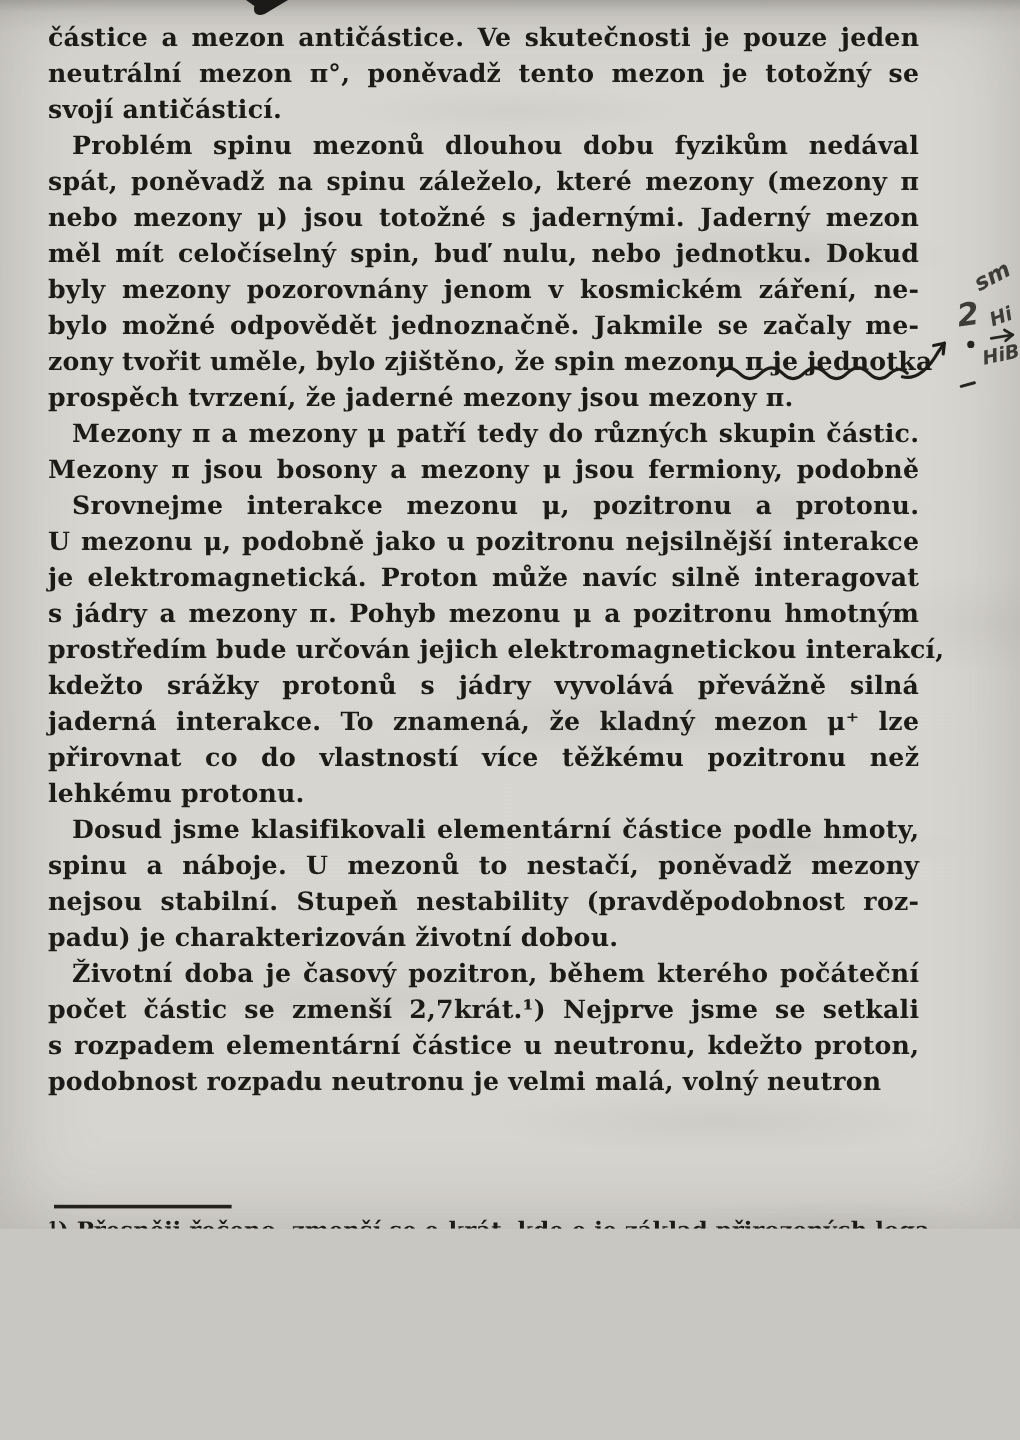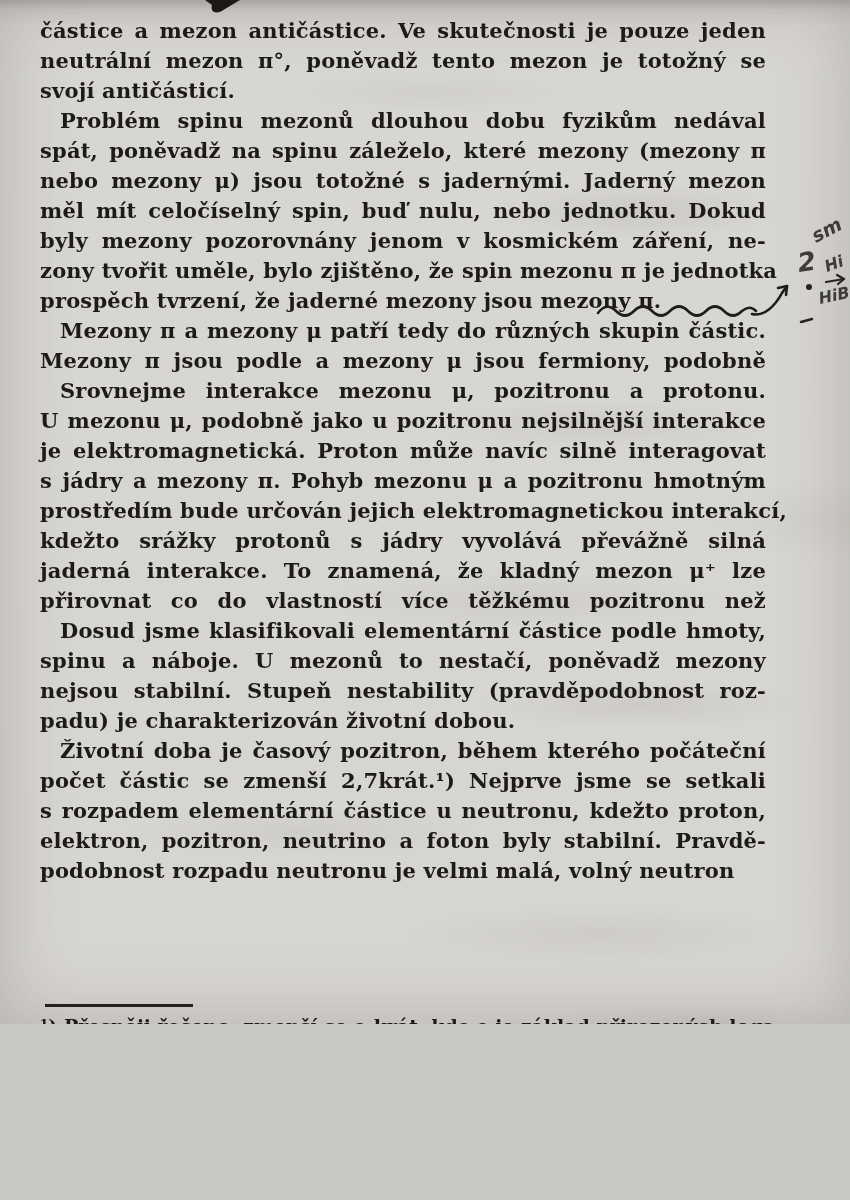--- a/index.html
+++ b/index.html
@@ -72,48 +72,49 @@
         <div class="line">částice a mezon antičástice. Ve skutečnosti je pouze jeden</div>
         <div class="line">neutrální mezon π°, poněvadž tento mezon je totožný se</div>
         <div class="line last">svojí antičásticí.</div>
       </div>
       <div>
         <div class="line indent">Problém spinu mezonů dlouhou dobu fyzikům nedával</div>
         <div class="line">spát, poněvadž na spinu záleželo, které mezony (mezony π</div>
         <div class="line">nebo mezony μ) jsou totožné s jadernými. Jaderný mezon</div>
         <div class="line">měl mít celočíselný spin, buď nulu, nebo jednotku. Dokud</div>
         <div class="line">byly mezony pozorovnány jenom v kosmickém záření, ne-</div>
+        <div class="line">bylo možné odpovědět jednoznačně. Jakmile se začaly me-</div>
         <div class="line">zony tvořit uměle, bylo zjištěno, že spin mezonu π je jednotka</div>
         <div class="line last">prospěch tvrzení, že jaderné mezony jsou mezony π.</div>
       </div>
       <div>
         <div class="line indent">Mezony π a mezony μ patří tedy do různých skupin částic.</div>
-        <div class="line">Mezony π jsou podle a mezony μ jsou fermiony, podobně</div>
+        <div class="line">Mezony π jsou bosony a mezony μ jsou fermiony, podobně</div>
       </div>
       <div>
         <div class="line indent">Srovnejme interakce mezonu μ, pozitronu a protonu.</div>
         <div class="line">U mezonu μ, podobně jako u pozitronu nejsilnější interakce</div>
         <div class="line">je elektromagnetická. Proton může navíc silně interagovat</div>
         <div class="line">s jádry a mezony π. Pohyb mezonu μ a pozitronu hmotným</div>
         <div class="line">prostředím bude určován jejich elektromagnetickou interakcí,</div>
         <div class="line">kdežto srážky protonů s jádry vyvolává převážně silná</div>
         <div class="line">jaderná interakce. To znamená, že kladný mezon μ⁺ lze</div>
         <div class="line">přirovnat co do vlastností více těžkému pozitronu než</div>
+        <div class="line last">lehkému protonu.</div>
       </div>
       <div>
         <div class="line indent">Dosud jsme klasifikovali elementární částice podle hmoty,</div>
         <div class="line">spinu a náboje. U mezonů to nestačí, poněvadž mezony</div>
         <div class="line">nejsou stabilní. Stupeň nestability (pravděpodobnost roz-</div>
         <div class="line last">padu) je charakterizován životní dobou.</div>
       </div>
       <div>
         <div class="line indent">Životní doba je časový pozitron, během kterého počáteční</div>
         <div class="line">počet částic se zmenší 2,7krát.¹) Nejprve jsme se setkali</div>
         <div class="line">s rozpadem elementární částice u neutronu, kdežto proton,</div>
-        <div class="line">elektron, pozitron, neutrino a foton byly stabilní. Pravdě-</div>
         <div class="line last">podobnost rozpadu neutronu je velmi malá, volný neutron</div>
       </div>
     </div>
 
   <div class="footnote-rule"></div>
   <div class="footnote">
       <div class="line">¹) Přesněji řečeno, zmenší se e-krát, kde e je základ přirozených loga-</div>
       <div class="line last">ritmů. Pozn. překl.</div>
     </div>
 

